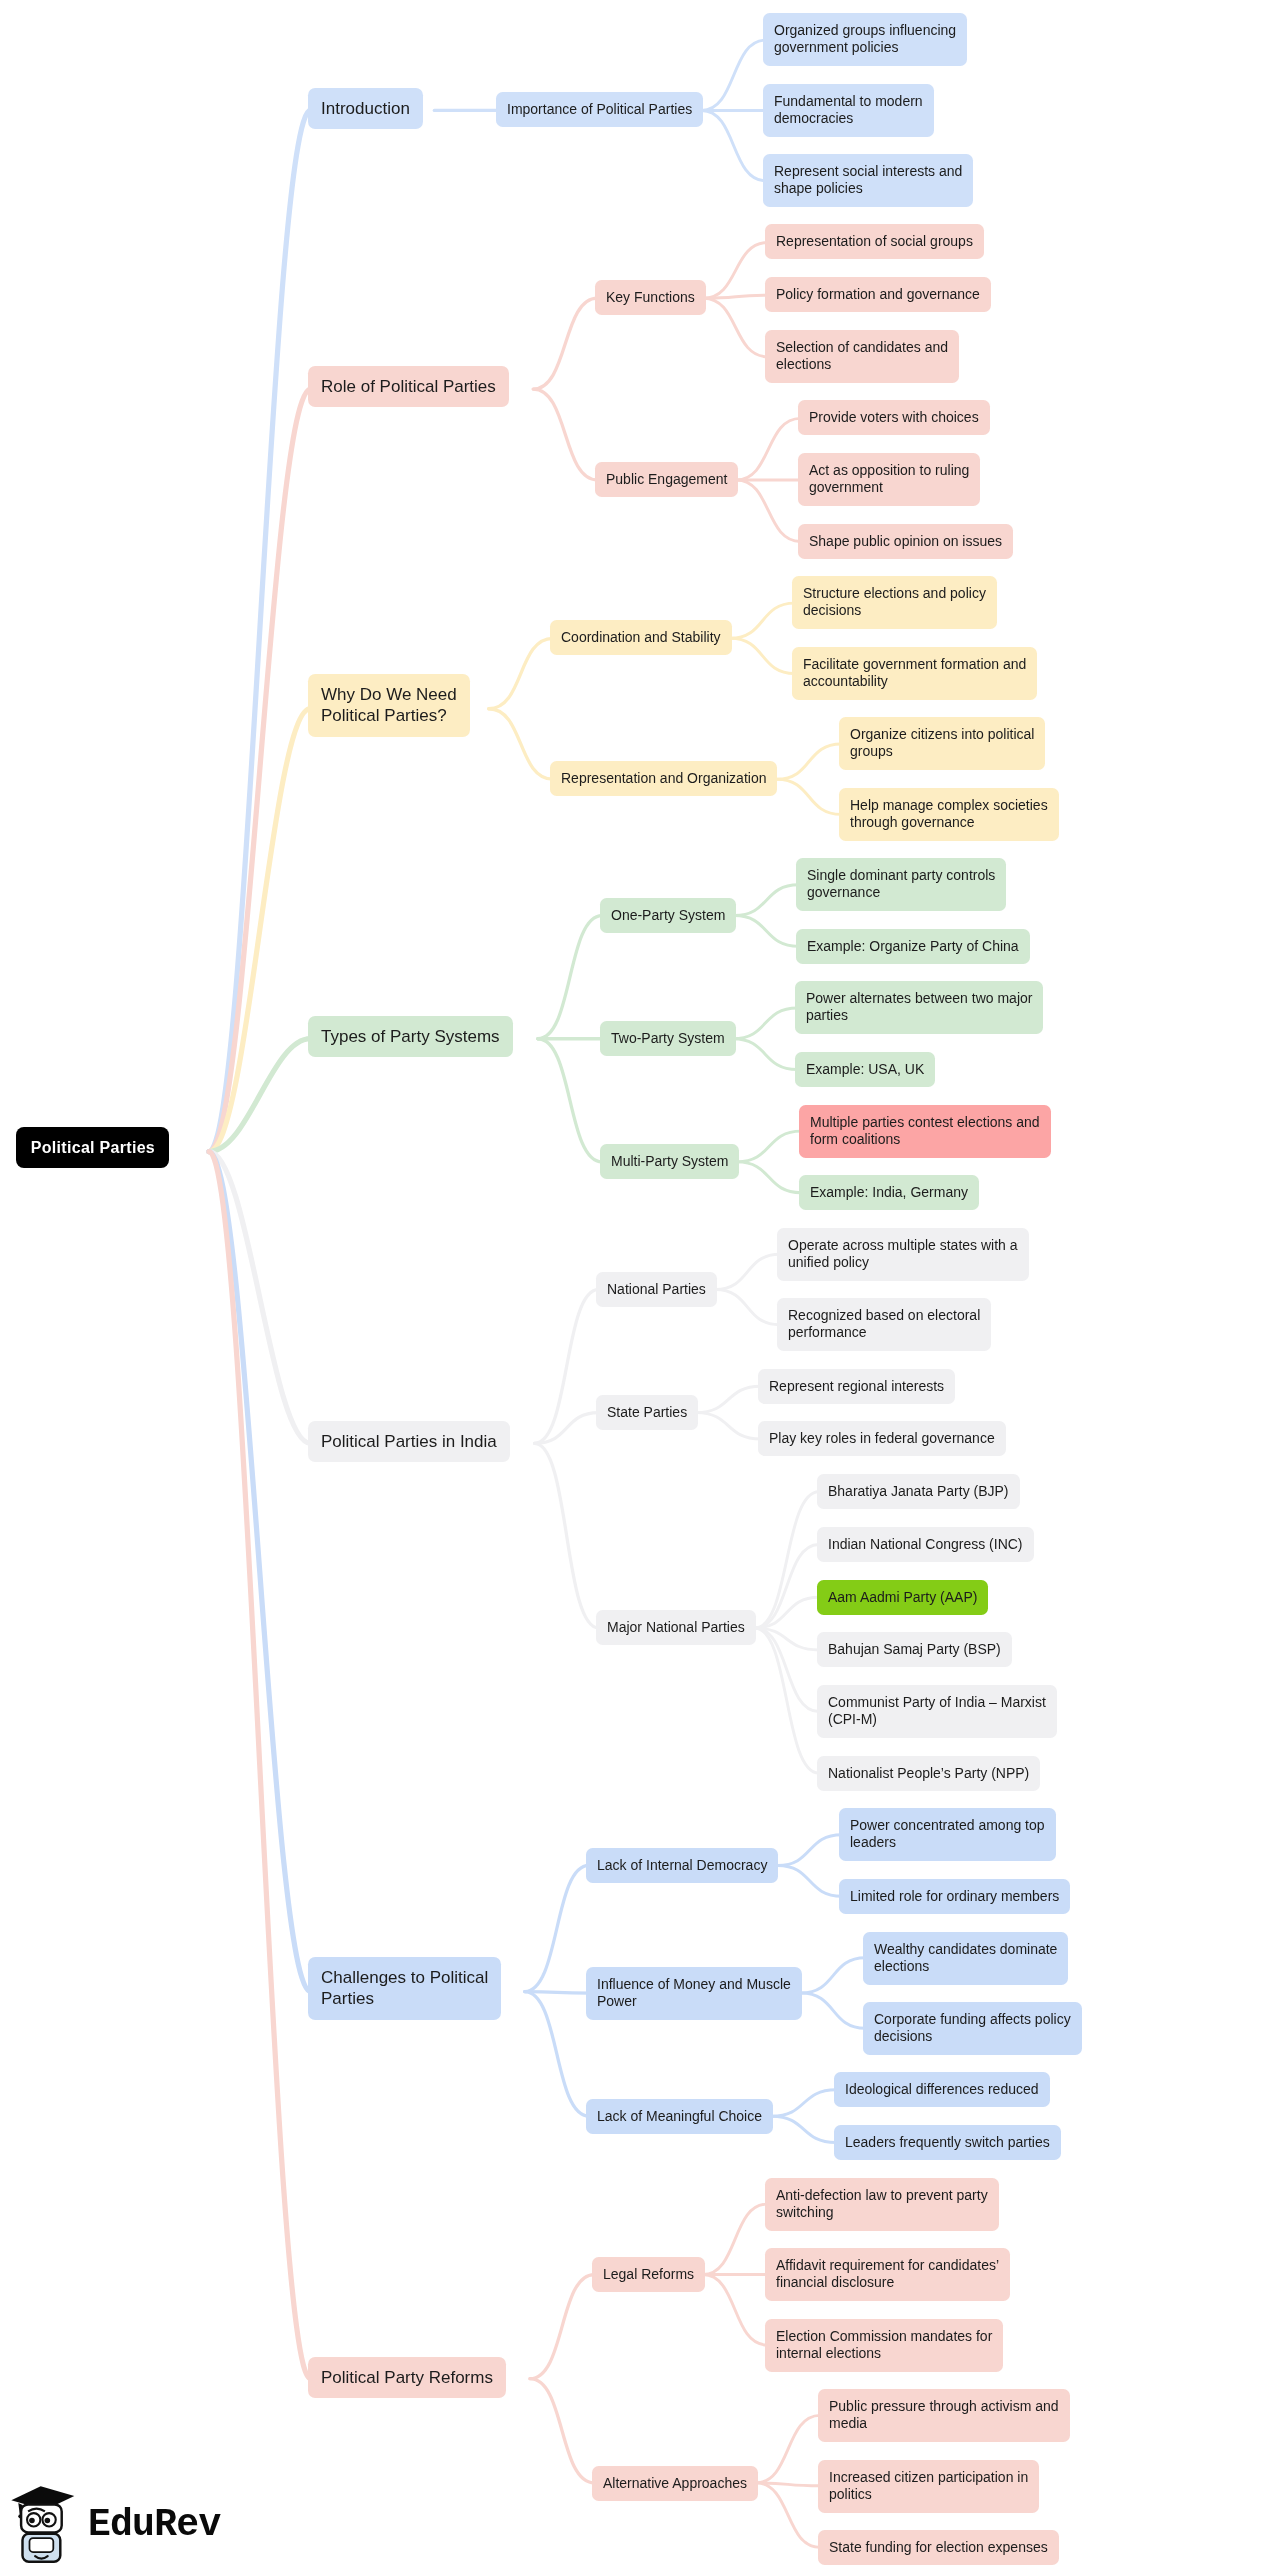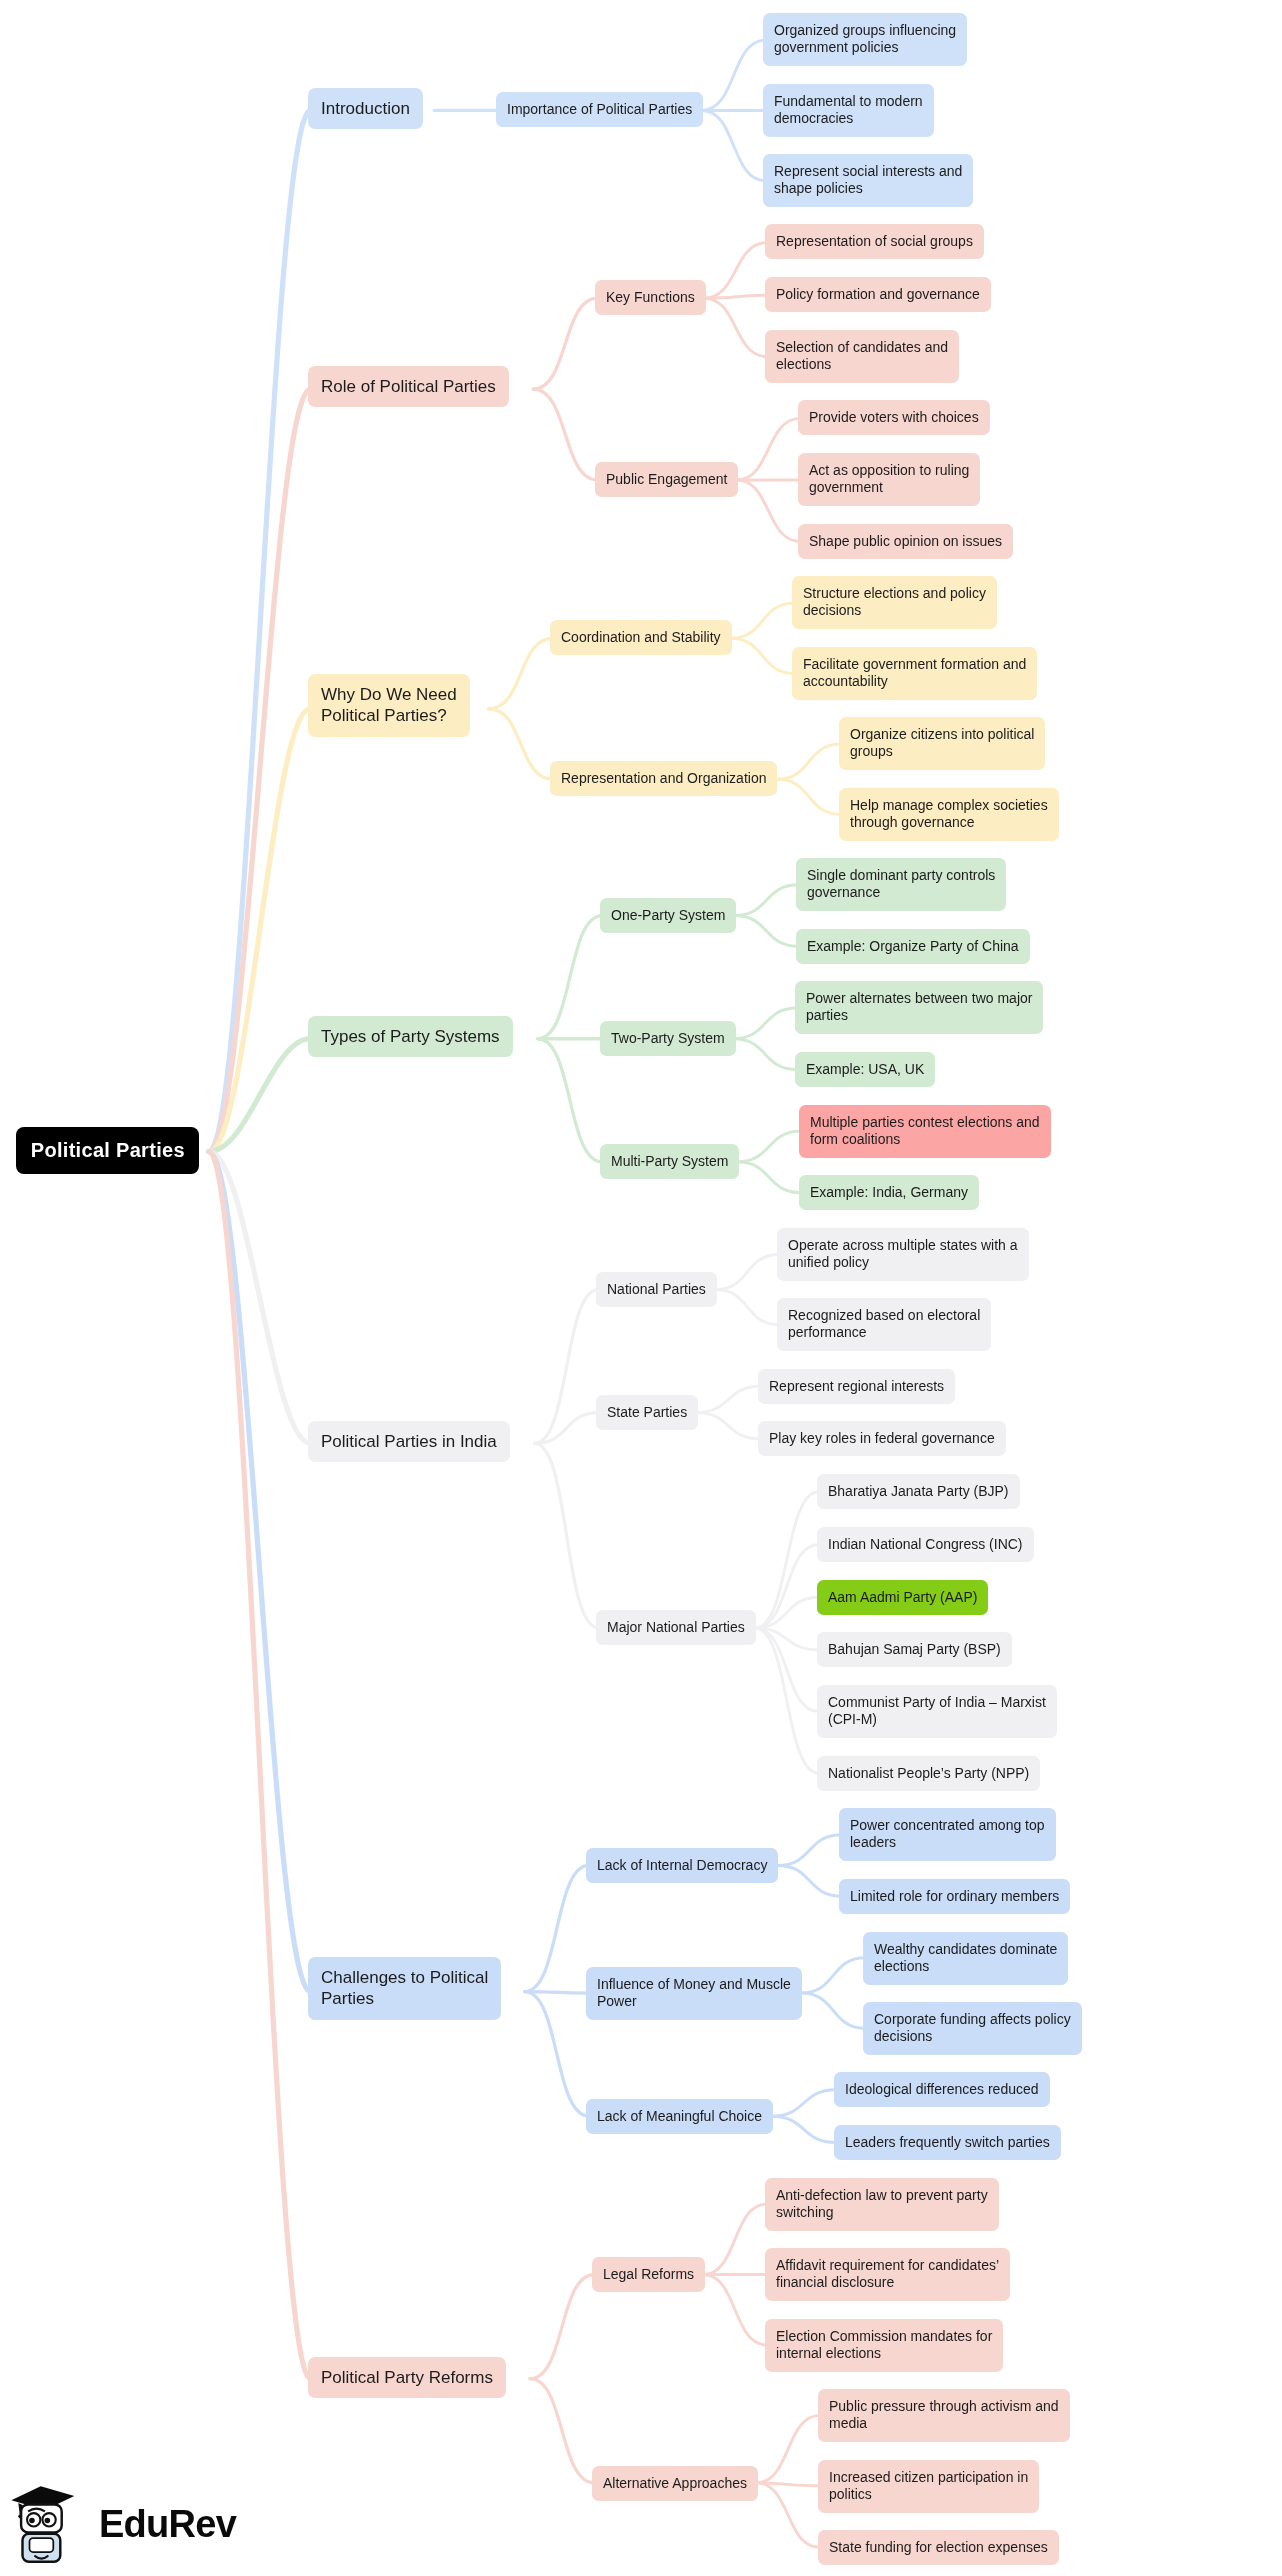--- a/index.html
+++ b/index.html
@@ -8,24 +8,24 @@
     overflow:hidden; font-family:"Liberation Sans", sans-serif;
   }
   #edges { position:absolute; left:0; top:0; z-index:0; }
   .node {
     position:absolute; z-index:1; box-sizing:border-box;
     white-space:pre-line; border-radius:6.6px; color:#1c1c1c;
     padding:8.5px 11px; font-size:14px; line-height:1.28; width:max-content;
   }
   .node.l1 { font-size:17px; padding:9.8px 13px; line-height:1.27; border-radius:7.2px; }
   .node.root {
-    background:#000000; color:#ffffff; font-size:20px; font-weight:bold;
+    background:#000000; color:#ffffff; font-size:16px; font-weight:bold;
     padding:10.5px 14.4px; border-radius:7.9px; letter-spacing:0.3px;
   }
-  .brand { position:absolute; left:7.9px; top:2482px; display:flex; align-items:center; gap:20px; z-index:2; }
+  .brand { position:absolute; left:7.9px; top:2482px; display:flex; align-items:center; gap:9px; z-index:2;font-family:Liberation Mono, monospace; }
   .brand-text { font-size:38px; font-weight:bold; color:#0a0a0a; letter-spacing:-0.7px; }
 </style>
 </head>
 <body>
 
 <div class="canvas">
   <svg id="edges" width="1282" height="2576" viewBox="0 0 1957 3931">
       <path d="M319 1757.1666666666665 C379 1757.1666666666665 414 168 474 168" fill="none" stroke="#cfe0f9" stroke-width="8" stroke-linecap="round"></path>
       <path d="M663 168 C716.9 168 707.1 168 761 168" fill="none" stroke="#cfe0f9" stroke-width="5" stroke-linecap="round"></path>
       <path d="M1071 168 C1124.9 168 1115.1 60.5 1169 60.5" fill="none" stroke="#cfe0f9" stroke-width="4.5" stroke-linecap="round"></path>

